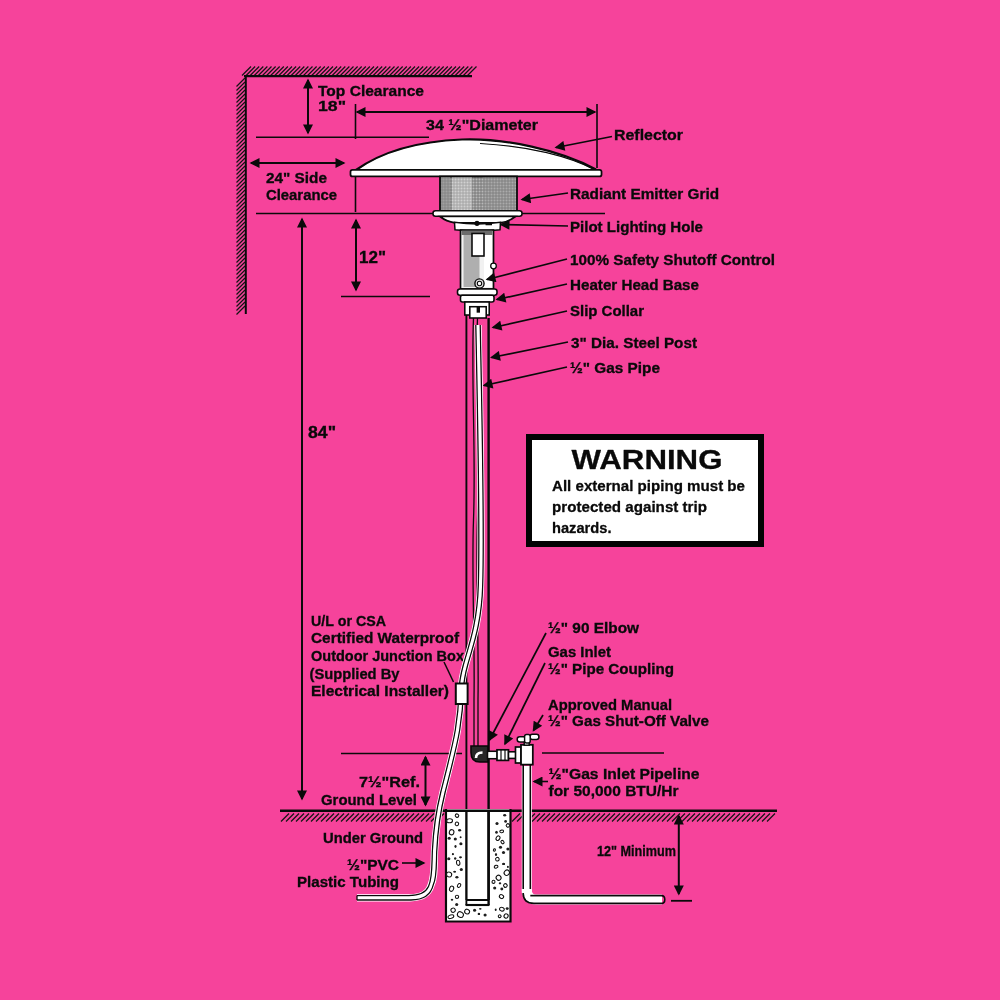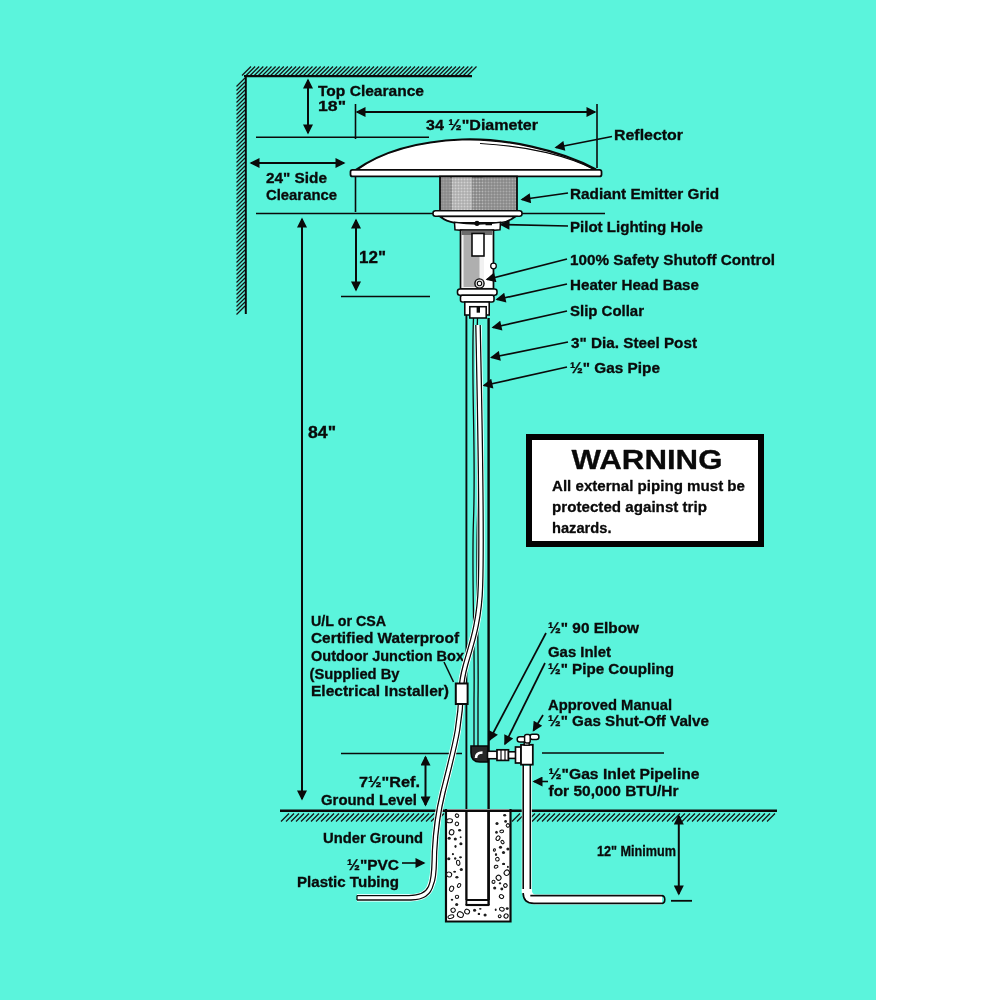--- a/index.html
+++ b/index.html
@@ -1,16 +1,16 @@
 <!DOCTYPE html>
 <html><head>
 <meta charset="utf-8">
 <style>
 html,body{margin:0;padding:0;background:#ffffff;}
-#page{width:876px;height:1000px;position:relative;background:#5eead4;filter:blur(0.6px) contrast(1.09);}
+#page{width:1000px;height:1000px;position:relative;background:#ec4899;filter:blur(0.6px) contrast(1.09);}
 text{font-family:"Liberation Sans",sans-serif;font-weight:bold;fill:#141414;stroke:#141414;stroke-width:0.32px;}
 </style>
 </head>
 <body>
 <div id="page">
 <svg width="1000" height="1000" viewBox="0 0 1000 1000" xmlns="http://www.w3.org/2000/svg">
 <defs>
 <pattern id="wallhatchTop" width="7" height="10" patternUnits="userSpaceOnUse" patternTransform="translate(0,0)">
 <line x1="0" y1="10" x2="7" y2="0" stroke="#222" stroke-width="1.3"></line>
 </pattern>

